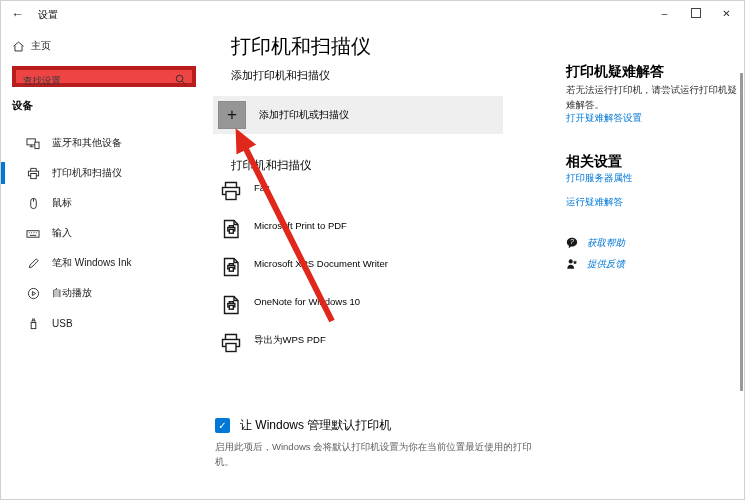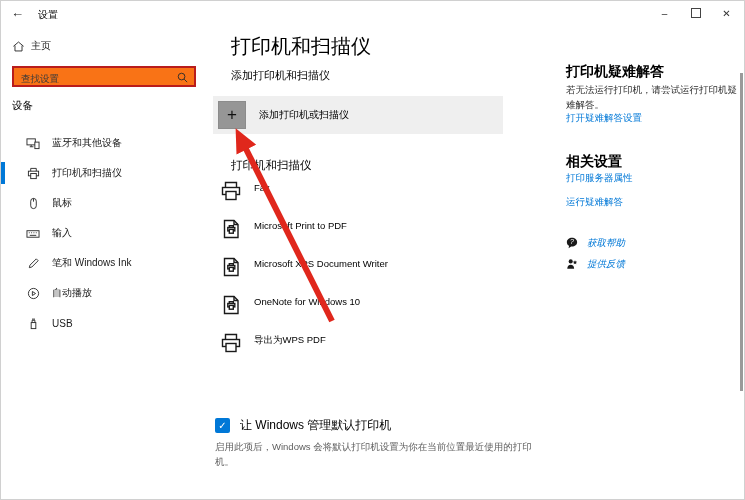--- a/index.html
+++ b/index.html
@@ -11,25 +11,25 @@
   
   .titlebar{position:absolute;top:0;left:0;right:0;height:28px;background:#fff;}
   .back-btn{position:absolute;left:10px;top:4px;font-size:13px;color:#222;cursor:pointer;}
   .app-title{position:absolute;left:37px;top:7px;font-size:10px;color:#000;}
   .win-controls{position:absolute;right:2px;top:0;display:flex;}
   .win-btn{width:31px;height:24px;display:flex;align-items:center;justify-content:center;font-size:10px;color:#333;cursor:pointer;}
   .max-box{width:8px;height:8px;border:1px solid #444;display:inline-block;}
   
   .sidebar{position:absolute;left:0;top:28px;width:203px;bottom:0;background:#fff;}
   .home-row{position:absolute;left:11px;top:10px;display:flex;align-items:center;gap:6px;font-size:10px;cursor:pointer;}
-  .searchbox{position:absolute;left:11px;top:37px;width:184px;height:21px;border:2px solid #b91c1c;background:#f97316;box-sizing:border-box;}
+  .searchbox{position:absolute;left:11px;top:37px;width:184px;height:21px;border:4px solid #b91c1c;background:#ef4444;box-sizing:border-box;}
   .searchbox input{border:none;outline:none;width:100%;height:100%;font-size:9.5px;padding:0 22px 0 7px;box-sizing:border-box;background:transparent;color:#000;font-family:inherit;}
   .searchbox input::placeholder{color:#3a3a3a;opacity:1;}
   .search-icon{position:absolute;right:5px;top:3px;}
-  .side-heading{position:absolute;left:11px;top:70px;font-size:10.5px;font-weight:normal;color:#000;}
+  .side-heading{position:absolute;left:11px;top:70px;font-size:10.5px;font-weight:bold;color:#000;}
   .nav{position:absolute;left:0;top:99px;width:100%;}
   .nav-item{position:relative;height:30px;display:flex;align-items:center;padding-left:25px;gap:12px;font-size:10px;cursor:pointer;}
   .nav-item.selected::before{content:"";position:absolute;left:0;top:4px;bottom:4px;width:4px;background:#0078d7;}
   .nav-icon{width:14px;display:flex;justify-content:center;align-items:center;}
   
   .main{position:absolute;left:203px;top:28px;width:352px;bottom:0;}
   .page-title{position:absolute;left:27px;top:4px;font-size:20px;font-weight:400;color:#000;}
   .add-heading{position:absolute;left:27px;top:39px;font-size:11px;color:#000;}
   .add-row{position:absolute;left:9px;top:67px;width:290px;height:38px;background:#efefef;display:flex;align-items:center;cursor:pointer;}
   .plus-btn{width:28px;height:28px;margin-left:5px;background:#969696;border:1px solid #8c8c8c;box-sizing:border-box;display:flex;align-items:center;justify-content:center;font-size:17px;color:#111;cursor:pointer;}

